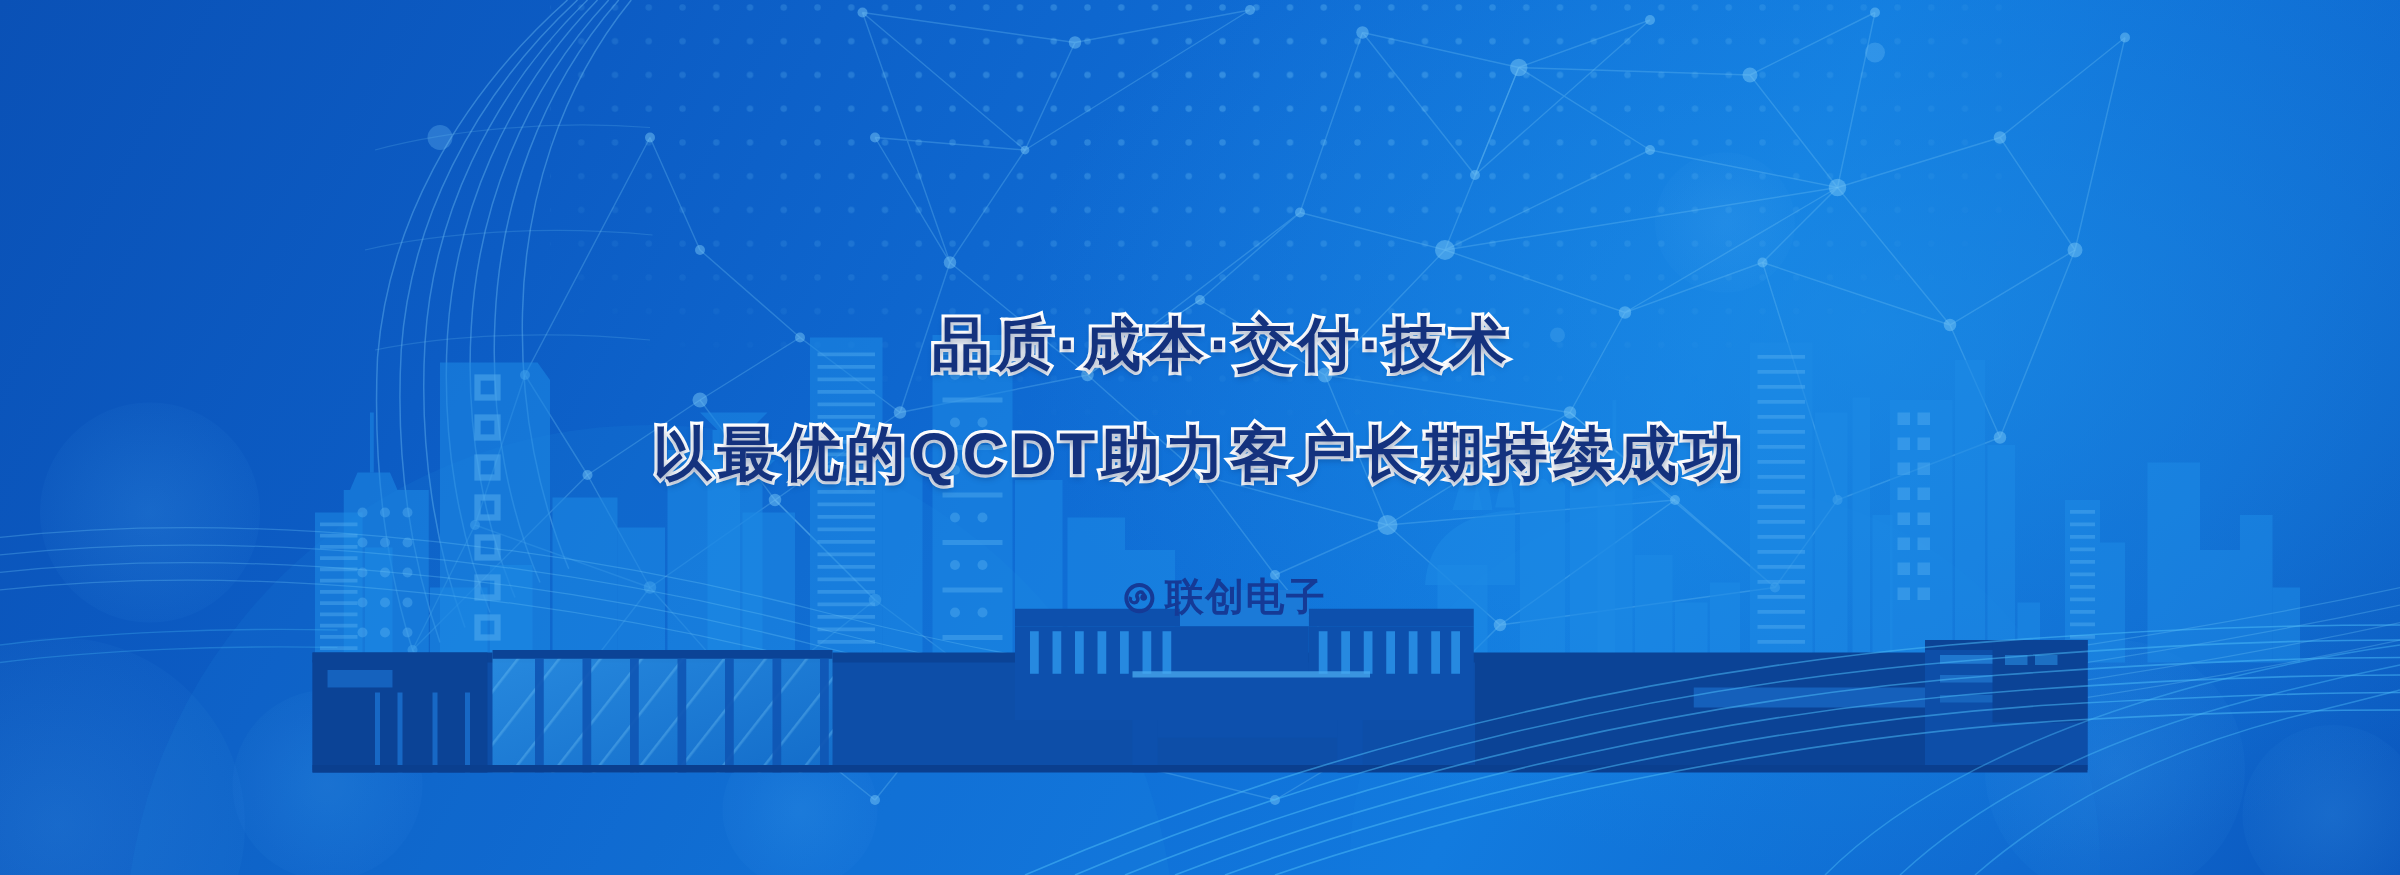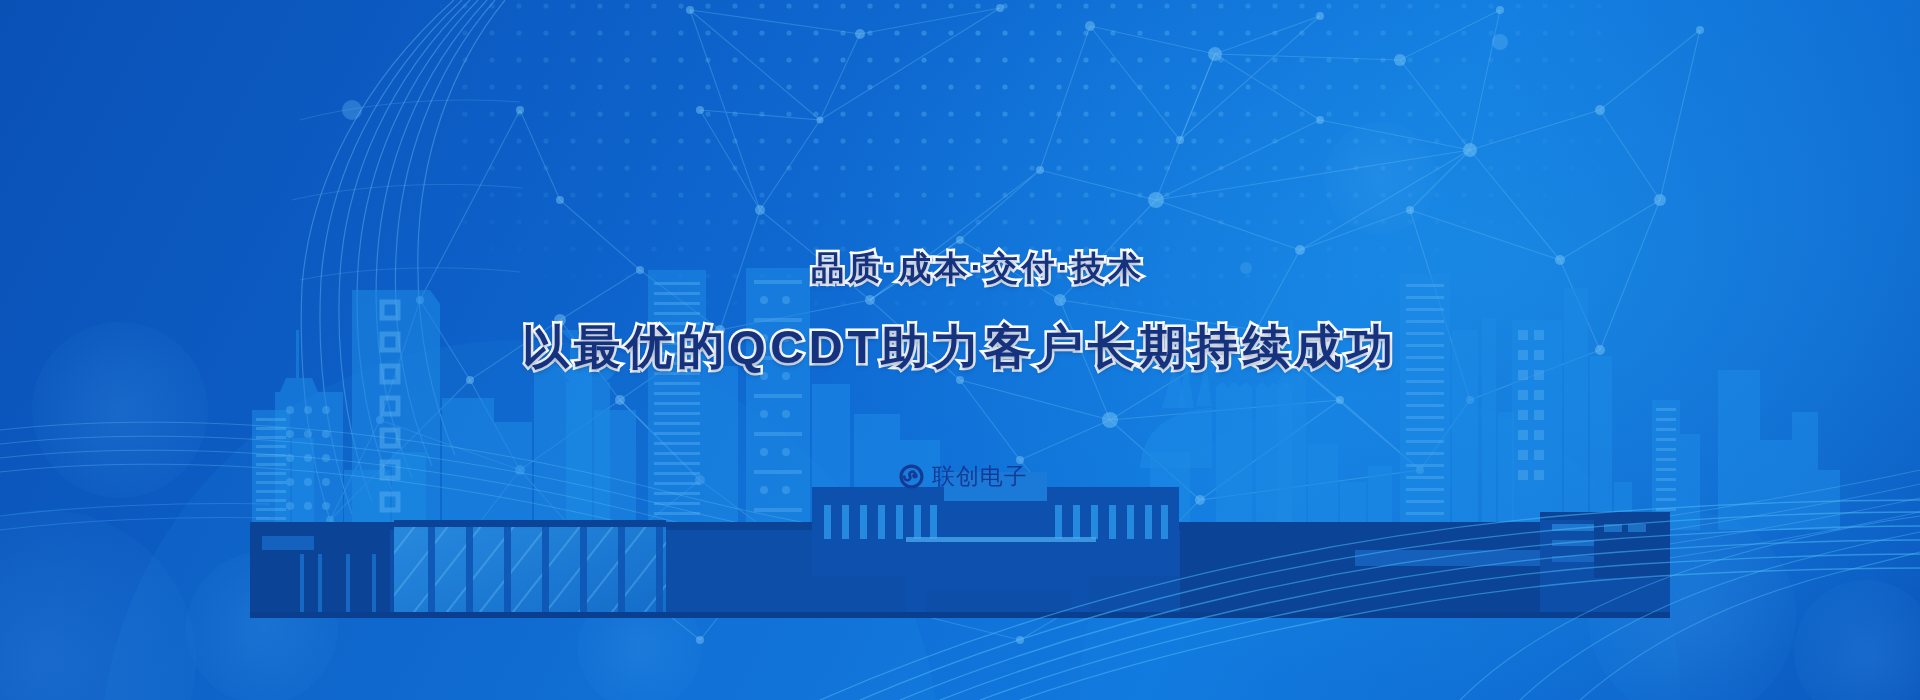--- a/index.html
+++ b/index.html
@@ -32,38 +32,38 @@
     display:block;
     font-weight:bold;
     color:#14327e;
     letter-spacing:.05em;
     line-height:1.26;
     -webkit-text-stroke:5px #ffffff;
     paint-order:stroke fill;
     text-shadow:0 3px 5px rgba(6,40,96,.38);
     white-space:nowrap;
   }
-  .hl-1{font-size:33px;letter-spacing:.10em;margin-left:36px;}
+  .hl-1{font-size:46px;letter-spacing:.10em;margin-left:36px;}
   .hl-2{font-size:47px;letter-spacing:.10em;margin-top:28px;}
 
   
   .logo-wrap{
     position:absolute;
     left:898px;
     top:463px;
     z-index:25;
     display:flex;
     align-items:center;
     gap:7px;
     pointer-events:none;
   }
   .logo-mark{width:27px;height:27px;display:block;}
   .logo-text{
-    font-size:23px;
-    font-weight:normal;
+    font-size:31px;
+    font-weight:bold;
     color:#153a96;
     letter-spacing:.04em;
     line-height:1;
     font-family:"DejaVu Sans","Liberation Sans",sans-serif;
   }
 </style>
 </head>
 <body>
 
 <div class="banner">

